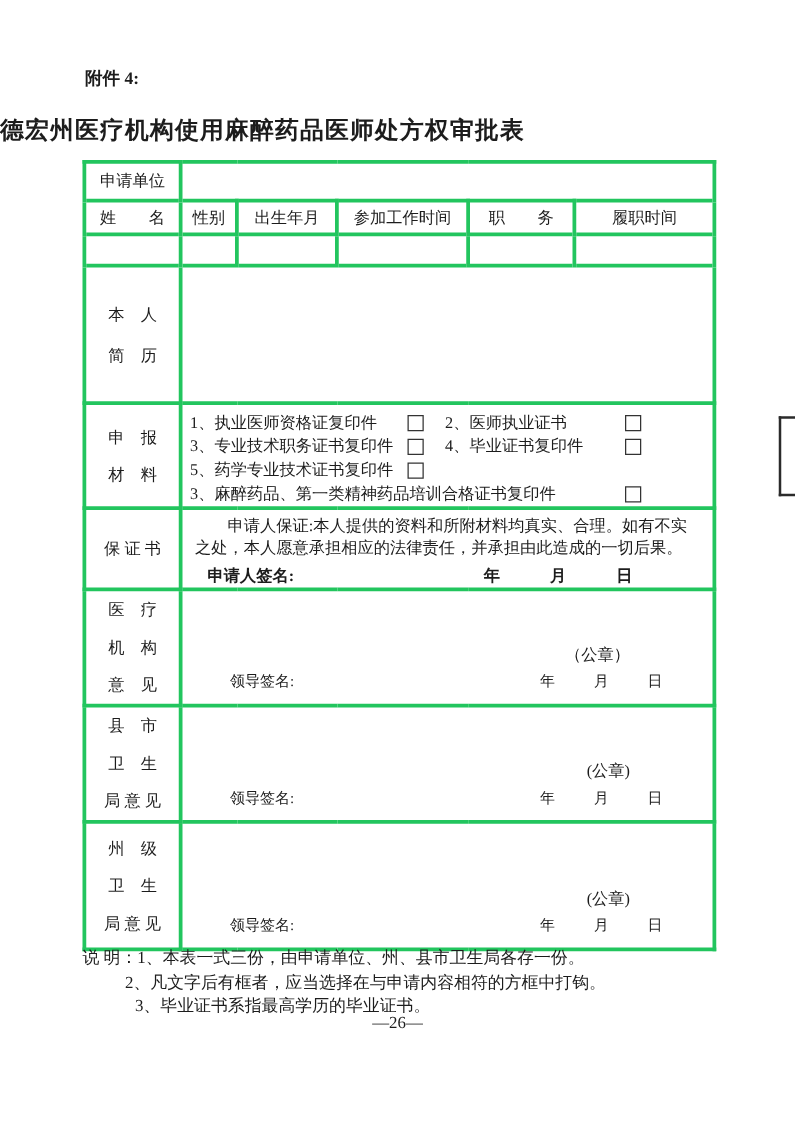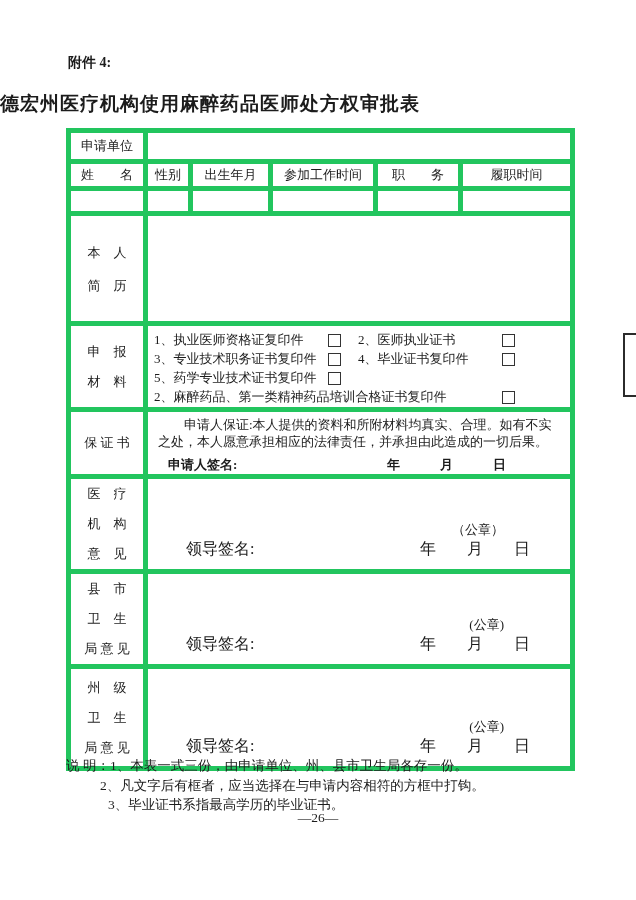--- a/index.html
+++ b/index.html
@@ -14,21 +14,21 @@
   }
   .doc-title {
     position:absolute; left:0; top:91px; width:636px;
     font-size:19px; font-weight:bold; letter-spacing:1px;
   }
   table.form {
     position:absolute; left:66px; top:128px;
     border-collapse:collapse; table-layout:fixed;
   }
   table.form td {
-    border:5px solid #22c55e; padding:0; font-size:13px;
+    border:3px solid #22c55e; padding:0; font-size:13px;
     vertical-align:middle; overflow:hidden;
   }
   tr.hrule td { border-bottom-width:2px; }
   td.lbl { text-align:center; }
   .lbl-line { line-height:30px; }
   .lbl-line.tall { line-height:33px; }
   td.hdr { text-align:center; }
   
   td.materials-cell { vertical-align:top; }
   .materials-inner { position:relative; padding:5px 0 0 6px; }
@@ -44,21 +44,21 @@
   
   td.guarantee-cell { vertical-align:top; }
   .g-inner { padding:4px 8px 0 10px; }
   .g-body { text-indent:2em; line-height:17px; font-size:13px; }
   .g-sign { margin-top:6px; display:flex; align-items:flex-start; font-size:13px;font-weight:bold; }
   .g-sign .signer { margin-left:10px; }
   .g-dates { margin-left:auto; margin-right:56px; display:flex; gap:40px; }
   
   td.opinion-cell { position:relative; }
   .stamp { position:absolute; right:66px; bottom:30px; font-size:13px; }
-  .o-sign { position:absolute; left:0; right:0; bottom:9px; display:flex; font-size:16px; }
+  .o-sign { position:absolute; left:0; right:0; bottom:9px; display:flex; font-size:12px; }
   .o-sign .signer { margin-left:38px; }
   .o-dates { margin-left:auto; margin-right:40px; display:flex; gap:31px; }
   
   .notes { position:absolute; left:66px; top:756px; font-size:13.5px; line-height:19.5px; }
   .notes .n2 { padding-left:34px; }
   .notes .n3 { padding-left:42px; }
   .page-number { position:absolute; left:0; top:810px; width:636px; text-align:center; font-size:13.5px; }
   .edge-box {
     position:absolute; left:623px; top:333px; width:14px; height:60px;
     border:2px solid #2b2b2b; border-right:none; background:#fff;
@@ -129,21 +129,21 @@
             <span class="m-t1">3、专业技术职务证书复印件</span>
             <span class="cbx p1"></span>
             <span class="m-t2">4、毕业证书复印件</span>
             <span class="cbx p2"></span>
           </div>
           <div class="m-line">
             <span class="m-t1">5、药学专业技术证书复印件</span>
             <span class="cbx p1"></span>
           </div>
           <div class="m-line">
-            <span class="m-t1">2、麻醉药品、第一类精神药品培训合格证书复印件</span>
+            <span class="m-t1">3、麻醉药品、第一类精神药品培训合格证书复印件</span>
             <span class="cbx p2"></span>
           </div>
         </div>
       </td>
     </tr>
 
     <tr style="height:59px">
       <td class="lbl">保 证 书</td>
       <td colspan="5" class="guarantee-cell">
         <div class="g-inner">

